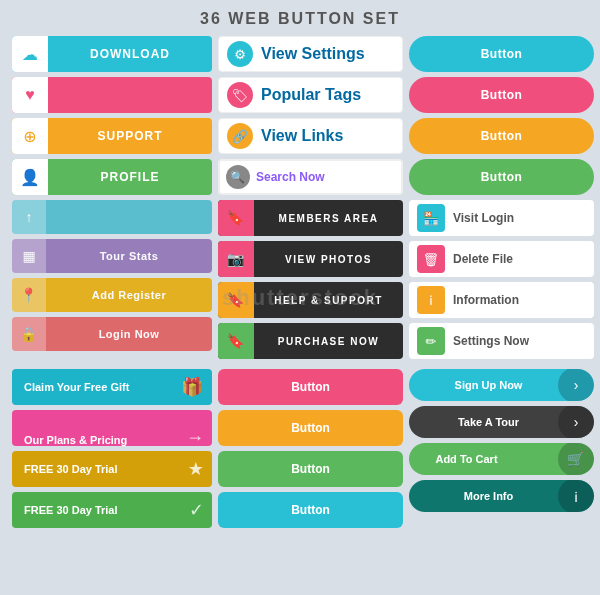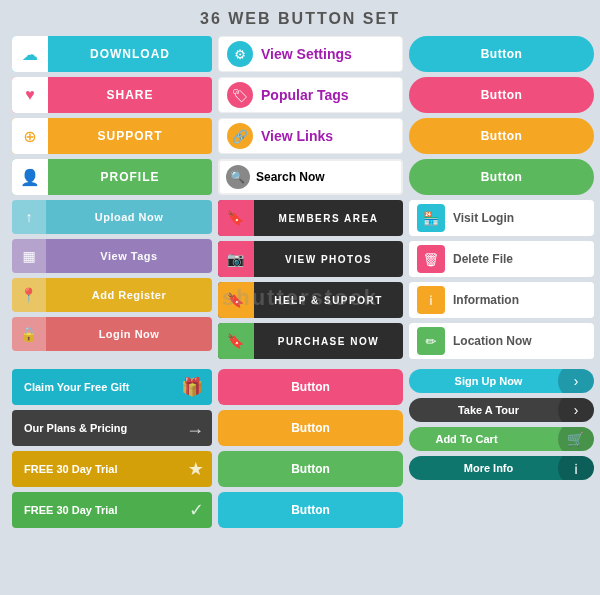--- a/index.html
+++ b/index.html
@@ -96,21 +96,21 @@
       border: 1px solid #eee;
     }
     .card-btn .icon-circle {
       width: 26px; height: 26px;
       border-radius: 50%;
       display: flex; align-items: center; justify-content: center;
       font-size: 13px;
       flex-shrink: 0;
     }
     .card-btn .btn-text {
-      font-size: 14px; font-weight: bold; color: #a21caf;
+      font-size: 16px; font-weight: bold; color: #0369a1;
     }
     .ic-blue { background: #29c0d6; color: white; }
     .ic-pink { background: #f04f7e; color: white; }
     .ic-orange { background: #f5a623; color: white; }
 
     
     .dark-btn {
       display: flex; align-items: center;
       background: #2d2d2d;
       border-radius: 4px;
@@ -187,38 +187,38 @@
       position: relative;
       overflow: hidden;
     }
     .claim-btn .text {
       font-size: 11px; font-weight: bold; color: white; flex: 1;
     }
     .claim-btn .arrow {
       font-size: 18px; color: white; opacity: 0.8;
     }
     .claim-teal { background: #1db3c8; }
-    .claim-red { background: #404040; }
+    .claim-red { background: #ec4899; align-items: flex-end; }
     .claim-yellow { background: #d4a00a; }
     .claim-yellow2 { background: #4cae4c; }
 
     
     .rect-btn {
       border-radius: 6px;
       height: 36px;
       display: flex; align-items: center; justify-content: center;
       font-size: 12px; font-weight: bold; color: white;
       cursor: pointer;
     }
 
     
     .pill-arrow-btn {
       display: flex; align-items: center;
       border-radius: 30px;
-      height: 24px;
+      height: 32px;
       overflow: hidden;
       cursor: pointer;
     }
     .pill-arrow-btn .text {
       flex: 1;
       display: flex; align-items: center; justify-content: center;
       font-size: 11px; font-weight: bold; color: white;
       padding-left: 10px;
     }
     .pill-arrow-btn .arrow-circle {
@@ -269,38 +269,36 @@
 
 <div class="main-grid">
 
   <div class="col1">
     <div class="flat-btn btn-blue">
       <div class="icon-box" style="background:white;color:#29c0d6;">☁</div>
       <div class="label">DOWNLOAD</div>
     </div>
     <div class="flat-btn btn-pink">
       <div class="icon-box" style="background:white;color:#f04f7e;">♥</div>
-      <div class="label">SHARE</div>
     </div>
     <div class="flat-btn btn-orange">
       <div class="icon-box" style="background:white;color:#f5a623;">⊕</div>
       <div class="label">SUPPORT</div>
     </div>
     <div class="flat-btn btn-green-dark">
       <div class="icon-box" style="background:white;color:#5bb85d;">👤</div>
       <div class="label">PROFILE</div>
     </div>
 
     <div class="soft-btn btn-teal">
       <div class="icon-box">↑</div>
-      <div class="label">Upload Now</div>
     </div>
     <div class="soft-btn btn-purple">
       <div class="icon-box">▦</div>
-      <div class="label">View Tags</div>
+      <div class="label">Tour Stats</div>
     </div>
     <div class="soft-btn btn-yellow">
       <div class="icon-box">📍</div>
       <div class="label">Add Register</div>
     </div>
     <div class="soft-btn btn-red">
       <div class="icon-box">🔒</div>
       <div class="label">Login Now</div>
     </div>
   </div>
@@ -314,21 +312,21 @@
     <div class="card-btn">
       <div class="icon-circle ic-pink">🏷</div>
       <div class="btn-text">Popular Tags</div>
     </div>
     <div class="card-btn">
       <div class="icon-circle ic-orange">🔗</div>
       <div class="btn-text">View Links</div>
     </div>
     <div class="search-row">
       <div class="icon-circle" style="background:#888;">🔍</div>
-      <div class="btn-text" style="font-size:12px;font-weight:bold;color:#000000;">Search Now</div>
+      <div class="btn-text" style="font-size:12px;font-weight:bold;color:#8b5cf6;">Search Now</div>
     </div>
 
     <div class="dark-btn">
       <div class="icon-box">🔖</div>
       <div class="label">MEMBERS AREA</div>
     </div>
     <div class="dark-btn">
       <div class="icon-box">📷</div>
       <div class="label">VIEW PHOTOS</div>
     </div>
@@ -364,21 +362,21 @@
     <div class="label-btn">
       <div class="icon-sq" style="background:#f04f7e;">🗑</div>
       <div class="btn-text">Delete File</div>
     </div>
     <div class="label-btn">
       <div class="icon-sq" style="background:#f5a623;">ℹ</div>
       <div class="btn-text">Information</div>
     </div>
     <div class="label-btn">
       <div class="icon-sq" style="background:#5bb85d;">✏</div>
-      <div class="btn-text">Location Now</div>
+      <div class="btn-text">Settings Now</div>
     </div>
   </div>
 </div>
 
 <div class="bottom-grid">
 
   <div class="col1">
     <div class="claim-btn claim-teal">
       <span class="text">Claim Your Free Gift</span>
       <span class="arrow">🎁</span>

